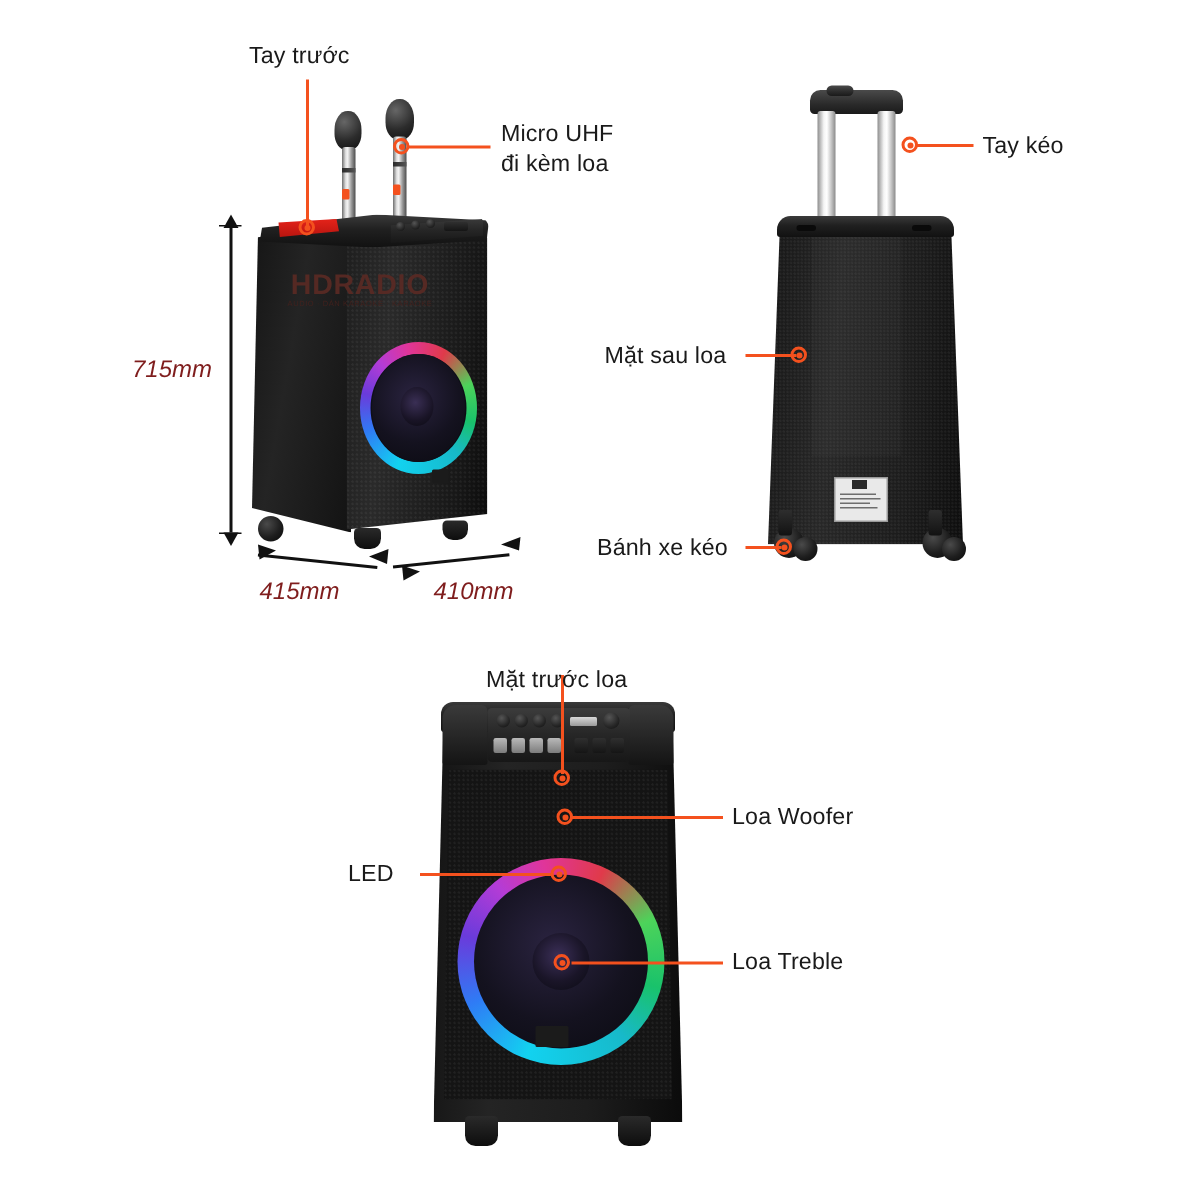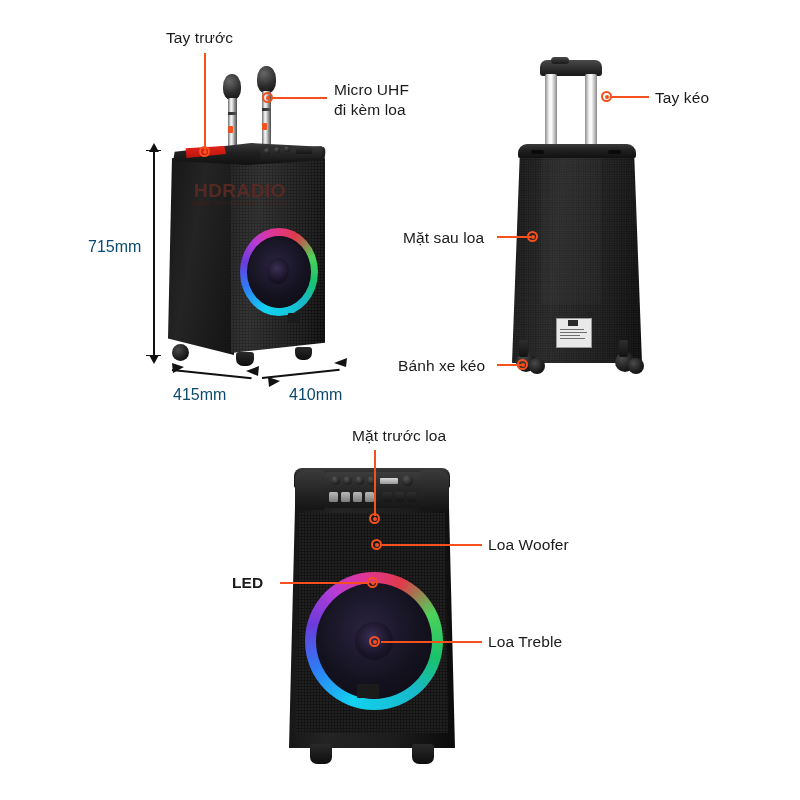--- a/index.html
+++ b/index.html
@@ -19,23 +19,24 @@
   .label {
     position: absolute;
     color: #1a1a1a;
     font-size: 15.5px;
     line-height: 1.28;
     white-space: pre;
     letter-spacing: .1px;
   }
   .dim-label {
     position: absolute;
-    color: #0c4a6e;
+    color: #7f1d1d;
     font-size: 16px;
     white-space: pre;
+    font-style: italic;
   }
   
   .cline { position: absolute; background: #F4511E; }
   .cline.h { height: 2px; }
   .cline.v { width: 2px; }
   .cdot {
     position: absolute;
     width: 11px; height: 11px;
     border-radius: 50%;
     border: 2px solid #F4511E;
@@ -384,29 +385,29 @@
     <div class="conecenter" style="left:355px;top:622px;width:38px;height:38px;
                 background:radial-gradient(circle at 45% 40%,#3b2f58 0%,#1a1528 55%,#0a0a12 100%);"></div>
 
     <div class="badge" style="left:357px;top:684px;width:22px;height:14px;"></div>
 
     <div class="foot" style="left:310px;top:744px;width:22px;height:20px;"></div>
     <div class="foot" style="left:412px;top:744px;width:22px;height:20px;"></div>
 
     <div class="cline v" style="left:374px;top:450px;height:66px;"></div>
     <div class="cdot" style="left:369px;top:513px;"></div>
-    <div class="label" style="left:324px;top:426px;margin-left:28px;">Mặt trước loa</div>
+    <div class="label" style="left:324px;top:444px;">Mặt trước loa</div>
 
     <div class="cline h" style="left:381px;top:544px;width:101px;"></div>
     <div class="cdot" style="left:371px;top:539px;"></div>
     <div class="label" style="left:488px;top:535px;">Loa Woofer</div>
 
     <div class="cline h" style="left:280px;top:582px;width:89px;"></div>
     <div class="cdot" style="left:367px;top:577px;"></div>
-    <div class="label" style="left:232px;top:573px;font-weight:bold;">LED</div>
+    <div class="label" style="left:232px;top:573px;">LED</div>
 
     <div class="cline h" style="left:381px;top:641px;width:101px;"></div>
     <div class="cdot" style="left:369px;top:636px;"></div>
     <div class="label" style="left:488px;top:632px;">Loa Treble</div>
   </div>
 
 </div>
 
 <style>
 .ledring::after {

